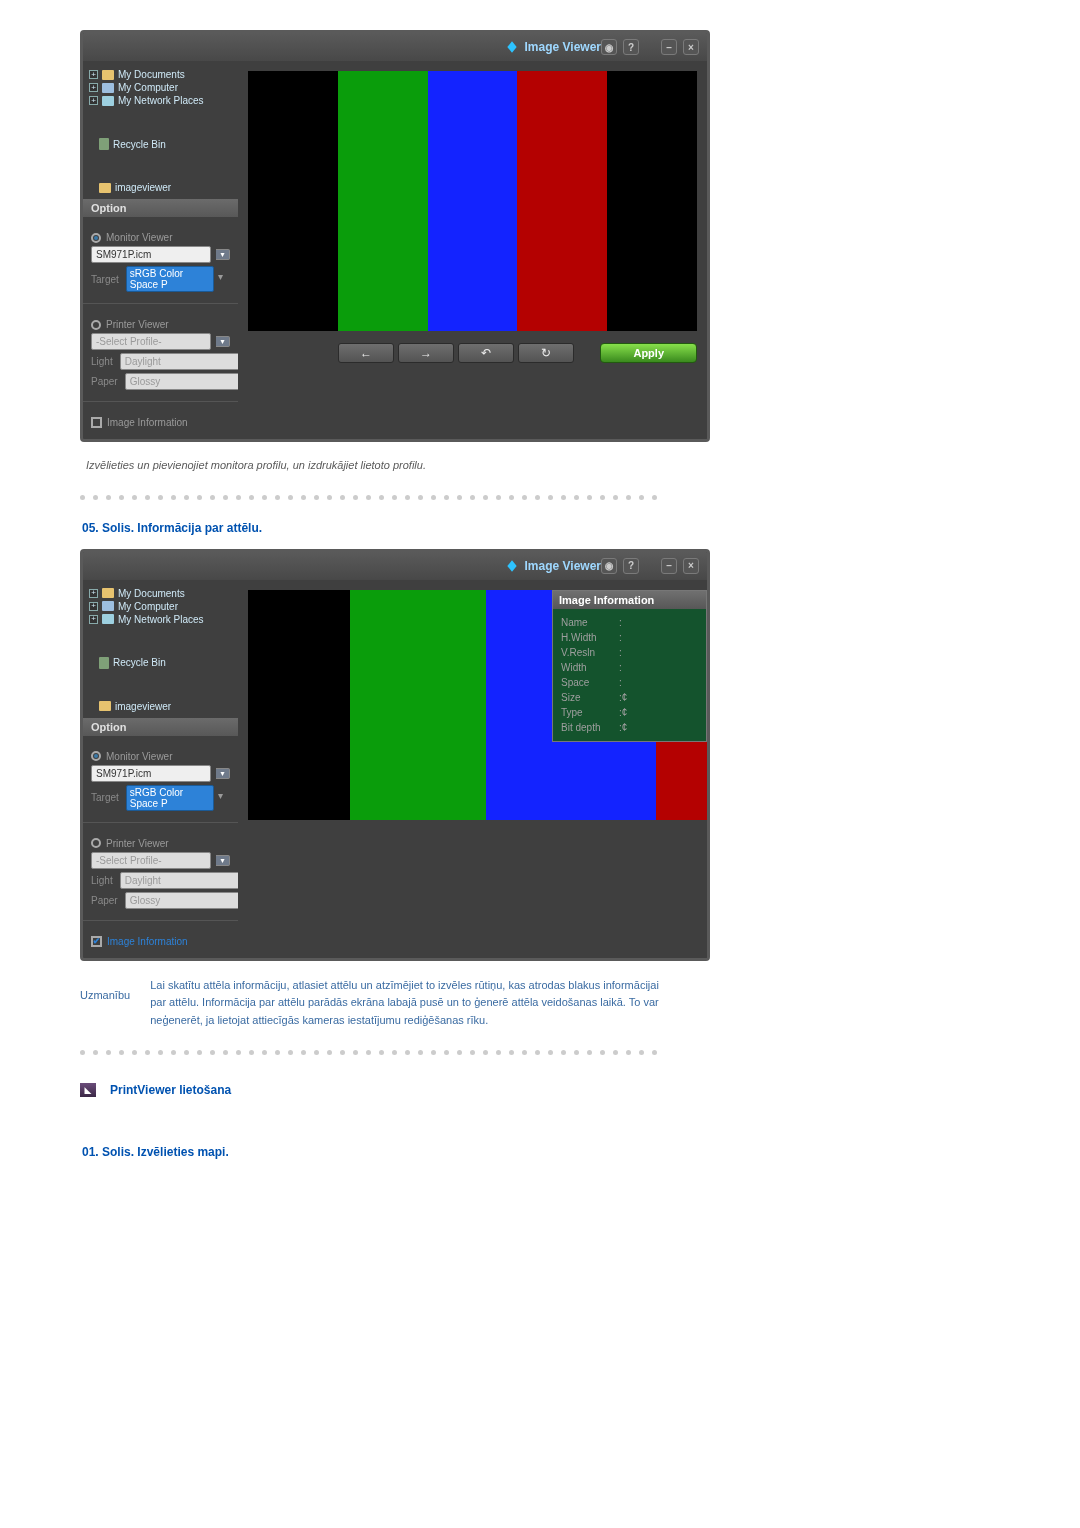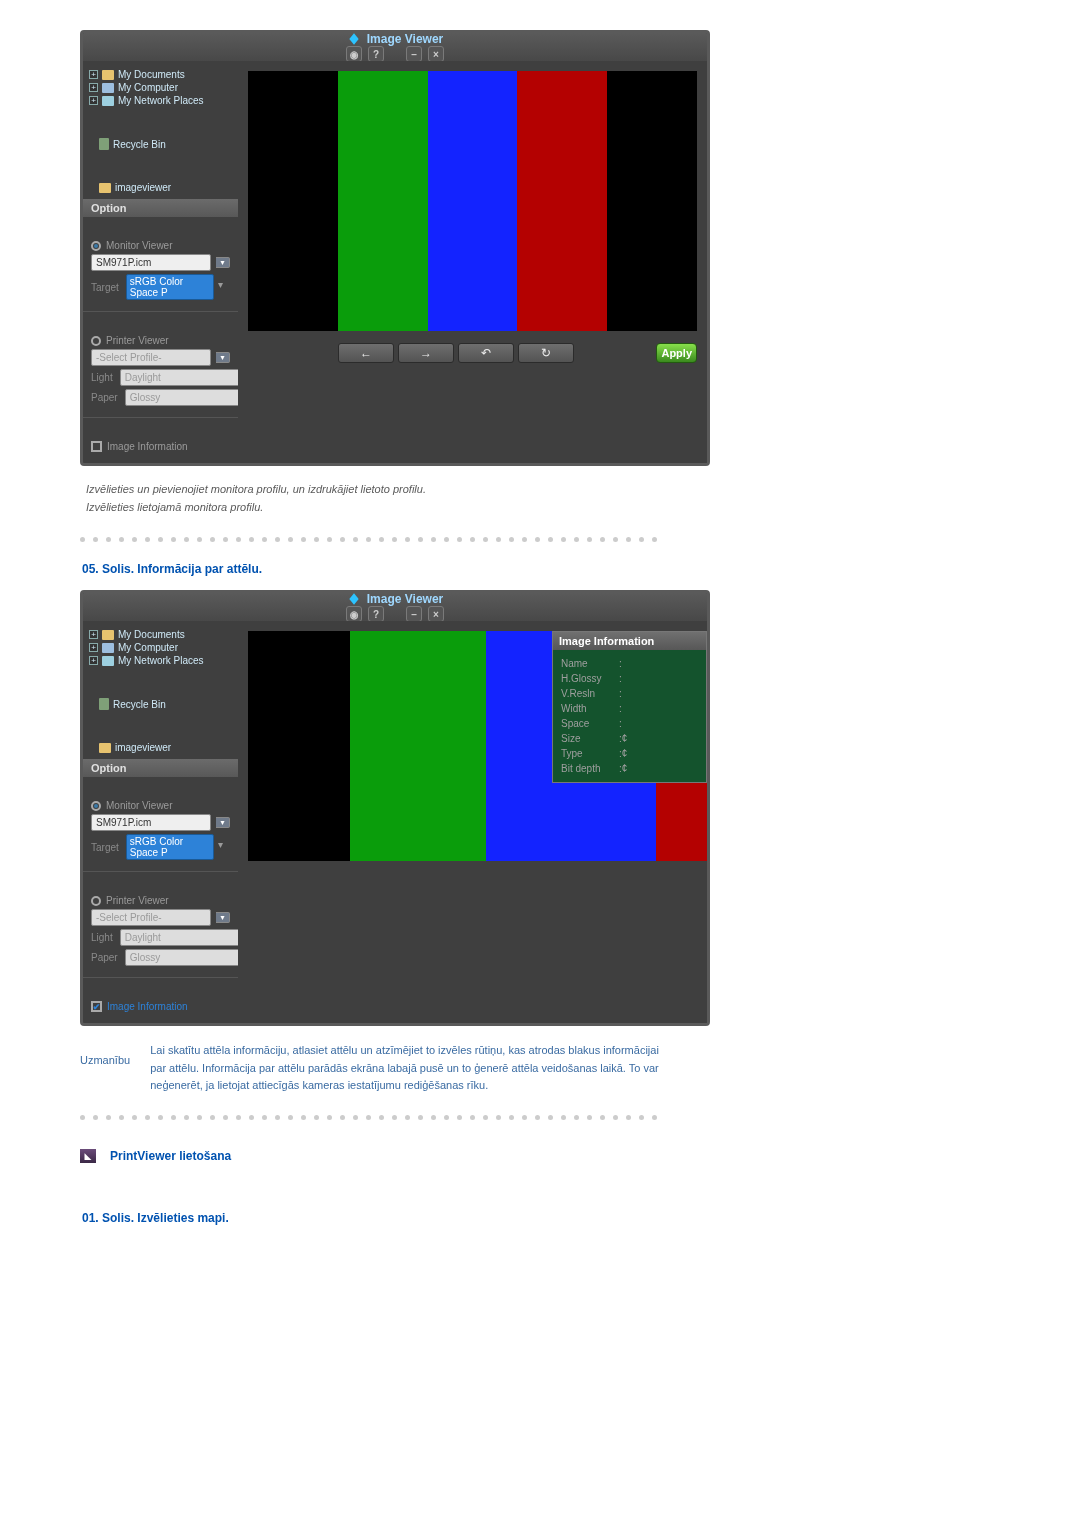--- a/index.html
+++ b/index.html
@@ -18,24 +18,23 @@
       border-radius: 4px;
       background: #3f3f3f;
       margin-bottom: 15px;
       overflow: hidden;
       width: 630px;
     }
     .titlebar {
       background: linear-gradient(#5a5a5a, #484848);
       display: flex;
       align-items: center;
-      justify-content: center;
+      justify-content: flex-end;
       padding: 4px 8px;
       height: 28px;
-      flex-direction: column;
     }
     .titlebar-left { display: flex; align-items: center; gap: 6px; color: #9fd8ff; font-weight: bold; font-size: 12px; }
     .titlebar-left svg { width: 14px; height: 14px; }
     .titlebar-right { display: flex; align-items: center; gap: 6px; }
     .title-icn {
       width: 16px; height: 16px; display:inline-flex; align-items:center; justify-content:center;
       border: 1px solid #7a7a7a; border-radius: 3px;
       background: #555; color: #ccc; font-size: 10px; font-weight: bold;
     }
     .body-row { display: flex; }
@@ -62,21 +61,21 @@
     .folder-icn { width:12px; height:10px; background:#e7c36f; border-radius:1px; display:inline-block; }
     .comp-icn { width:12px; height:10px; background:#9dbfe0; border-radius:1px; display:inline-block; }
     .net-icn { width:12px; height:10px; background:#9dd0e0; border-radius:1px; display:inline-block; }
     .bin-icn { width:10px; height:12px; background:#7fa078; border-radius:1px; display:inline-block; }
     .option-header {
       background: linear-gradient(#6b6b6b, #585858);
       color: #e0e0e0; font-size: 11px; font-weight: bold;
       padding: 3px 8px;
     }
     .opt-group {
-      padding: 20px 8px 8px 8px;
+      padding: 12px 8px 8px 8px;
       color: #9a9a9a;
       font-size: 10px;
       border-bottom: 1px solid #555;
     }
     .opt-group:last-child { border-bottom: none; }
     .opt-row { display:flex; align-items:center; gap:5px; margin:3px 0; }
     .radio-dot { width:10px; height:10px; border-radius:50%; border:2px solid #aaa; display:inline-block; position:relative; }
     .radio-dot.on::after { content:""; position:absolute; inset:1px; border-radius:50%; background:#3a79a8; }
     .checkbox { width:11px; height:11px; border:2px solid #aaa; display:inline-flex; align-items:center; justify-content:center; font-size:9px;color:#2d82d8;font-weight:bold;}
     .field-input {
@@ -124,21 +123,21 @@
       background: linear-gradient(#6e6e6e,#535353);
       border:1px solid #2b2b2b; border-radius:3px;
       display:flex; align-items:center; justify-content:center;
       color:#eee; font-size:12px;
     }
     .nav-btn + .nav-btn { margin-left:4px; }
     .apply-btn {
       background: linear-gradient(#87e04b,#3a8a1e);
       border:1px solid #225a10; border-radius:4px;
       color:#fff; font-weight:bold; font-size:11px;
-      padding: 3px 4px;
+      padding: 3px 32px;
     }
     .body-text { color:#5a5a5a; font-size:11px; line-height:1.6; margin-left:6px;font-style:italic; }
     .section-title { color:#0052b0; font-weight:bold; font-size:12px; margin: 14px 0 14px 2px; }
     .dots-separator {
       margin: 20px 0;
       height: 6px;
       display: flex;
       gap: 8px;
       align-items: center;
     }
@@ -260,21 +259,20 @@
             <div class="nav-btn">↶</div>
             <div class="nav-btn">↻</div>
           </div>
           <button class="apply-btn">Apply</button>
         </div>
       </div>
     </div>
   </div>
 
   <div class="body-text">Izvēlieties un pievienojiet monitora profilu, un izdrukājiet lietoto profilu.</div>
-  <div class="body-text">Izvēlieties lietojamā monitora profilu.</div>
 
   <div class="dots-separator">
       <span></span>
       <span></span>
       <span></span>
       <span></span>
       <span></span>
       <span></span>
       <span></span>
       <span></span>
@@ -416,21 +414,21 @@
           <div class="stripe bl"></div>
           <div class="stripe rd" style="flex:0.3"></div>
           <div class="info-panel">
             <div class="info-title">Image Information</div>
             <div class="info-body">
               <div class="info-row">
                   <span class="info-k">Name</span>
                   <span>:</span>
                 </div>
               <div class="info-row">
-                  <span class="info-k">H.Glossy</span>
+                  <span class="info-k">H.Width</span>
                   <span>:</span>
                 </div>
               <div class="info-row">
                   <span class="info-k">V.Resln</span>
                   <span>:</span>
                 </div>
               <div class="info-row">
                   <span class="info-k">Width</span>
                   <span>:</span>
                 </div>

